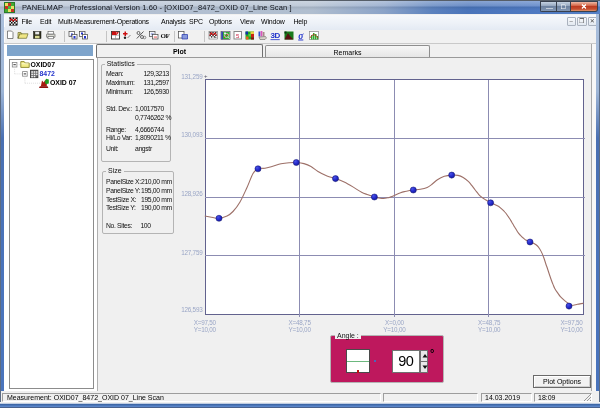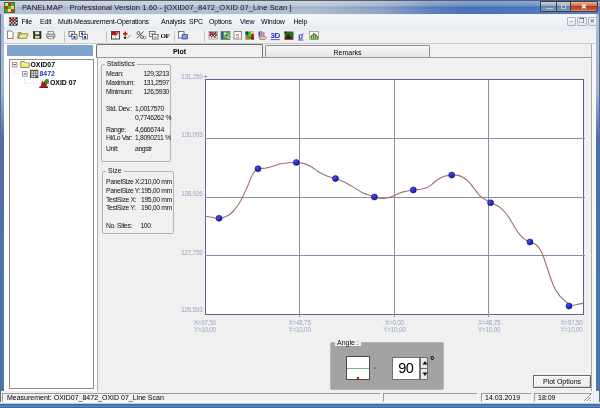--- a/index.html
+++ b/index.html
@@ -331,21 +331,21 @@
           <circle cx="170.4" cy="118.0" r="3.05"></circle>
           <circle cx="209.3" cy="111.0" r="3.05"></circle>
           <circle cx="247.7" cy="96.1" r="3.05"></circle>
           <circle cx="286.6" cy="123.8" r="3.05"></circle>
           <circle cx="326.0" cy="163.0" r="3.05"></circle>
           <circle cx="365.0" cy="227.1" r="3.05"></circle>
         </g>
     </svg>
     <div class="abs" style="left:106px;top:28.5px;width:6px;height:6px;color:#556;font-size:6px;">+</div>
 
-    <div class="groupbox" style="left:232px;top:298px;width:113.5px;height:48px;background:#a3a3a3;">
+    <div class="groupbox" style="left:232px;top:291px;width:113.5px;height:48px;background:#be185d;">
       <div class="grouplabel" style="left:4px;">Angle :</div>
       <div id="anglesq">
         <div style="position:absolute;left:0px;top:10.5px;width:22.5px;height:1.2px;background:#6cb87e;"></div>
         <div style="position:absolute;left:10px;top:20.3px;width:2.5px;height:2.5px;background:#bb1111;"></div>
       </div>
       <div style="position:absolute;left:42.5px;top:23.5px;width:2.4px;height:2.4px;border-radius:50%;background:#2a7fd4;"></div>
       <div id="spinbox">90</div>
       <div class="spinbtn" style="top:14px;">
           <svg width="6" height="6" viewBox="0 0 6 6">
             <path d="M3 1 L5.5 4.5 L0.5 4.5 Z" fill="#111"></path>

